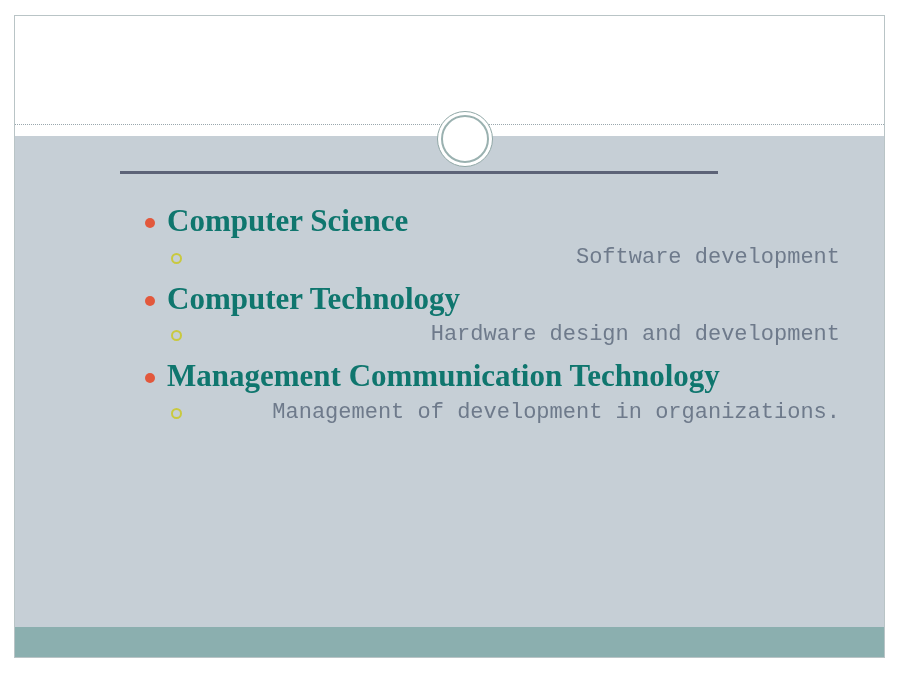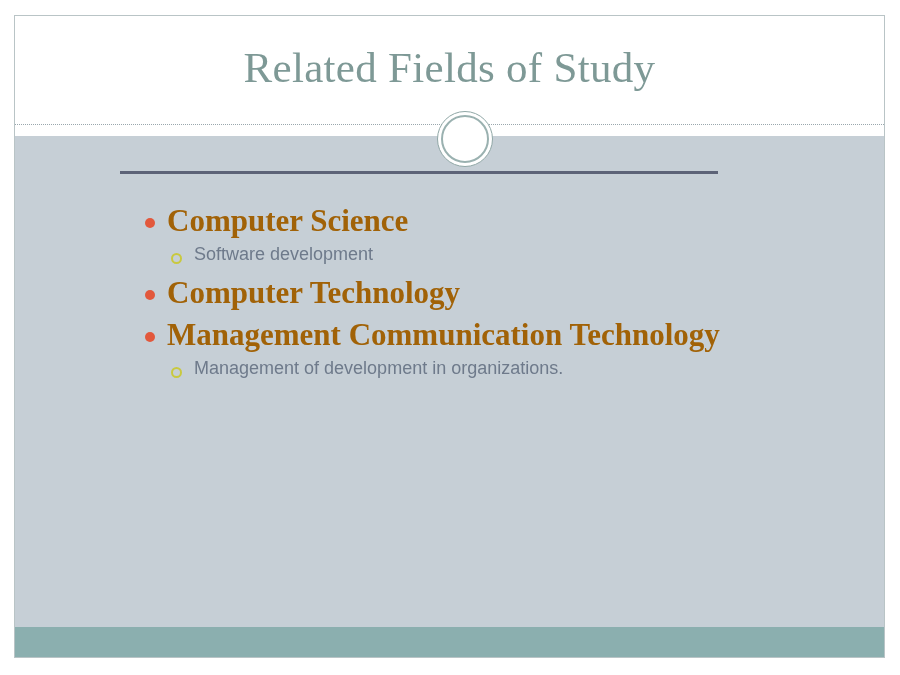--- a/index.html
+++ b/index.html
@@ -123,61 +123,59 @@
   }
 
   .lvl1 {
     position: relative;
     padding-left: 47px;
     margin: 0 0 2px 0;
     font-family: "Liberation Serif", serif;
     font-size: 31px;
     font-weight: bold;
     line-height: 1.28;
-    color: #a16207;
+    color: #0f766e;
   }
   .lvl1 .dot {
     position: absolute;
     left: 25px;
     top: 17px;
     width: 10px;
     height: 10px;
     border-radius: 50%;
     background: #e2583c;
   }
 
   .lvl2 {
     position: relative;
     padding-left: 74px;
     margin: 1px 0 7px 0;
-    font-family: Liberation Sans, sans-serif;
-    font-size: 18px;
+    font-family: Liberation Mono, monospace;
+    font-size: 22px;
     font-weight: normal;
     line-height: 1.32;
     color: #6e7a8b;
+    text-align: right;
   }
   .lvl2 .ring {
     position: absolute;
     left: 51px;
     top: 10px;
     width: 11px;
     height: 11px;
     border: 2px solid #c9c93f;
     border-radius: 50%;
     box-sizing: border-box;
   }
 </style>
 </head>
 <body>
 
 <div id="slide">
 
-  <div id="header">
-    <div id="title">Related Fields of Study</div>
-  </div>
 
   <div id="dotted-rule"></div>
 
   <div id="body-panel"></div>
 
   <div id="ornament">
     <div class="ring-outer"></div>
     <div class="ring-inner"></div>
   </div>
 
@@ -191,20 +189,24 @@
     </div>
     <div class="lvl2">
       <span class="ring"></span>
       <span>Software development</span>
     </div>
 
     <div class="lvl1">
       <span class="dot"></span>
       <span>Computer Technology</span>
     </div>
+    <div class="lvl2">
+      <span class="ring"></span>
+      <span>Hardware design and development</span>
+    </div>
 
     <div class="lvl1" style="max-width:560px;">
       <span class="dot"></span>
       <span>Management Communication Technology</span>
     </div>
     <div class="lvl2">
       <span class="ring"></span>
       <span>Management of development in organizations.</span>
     </div>
 

